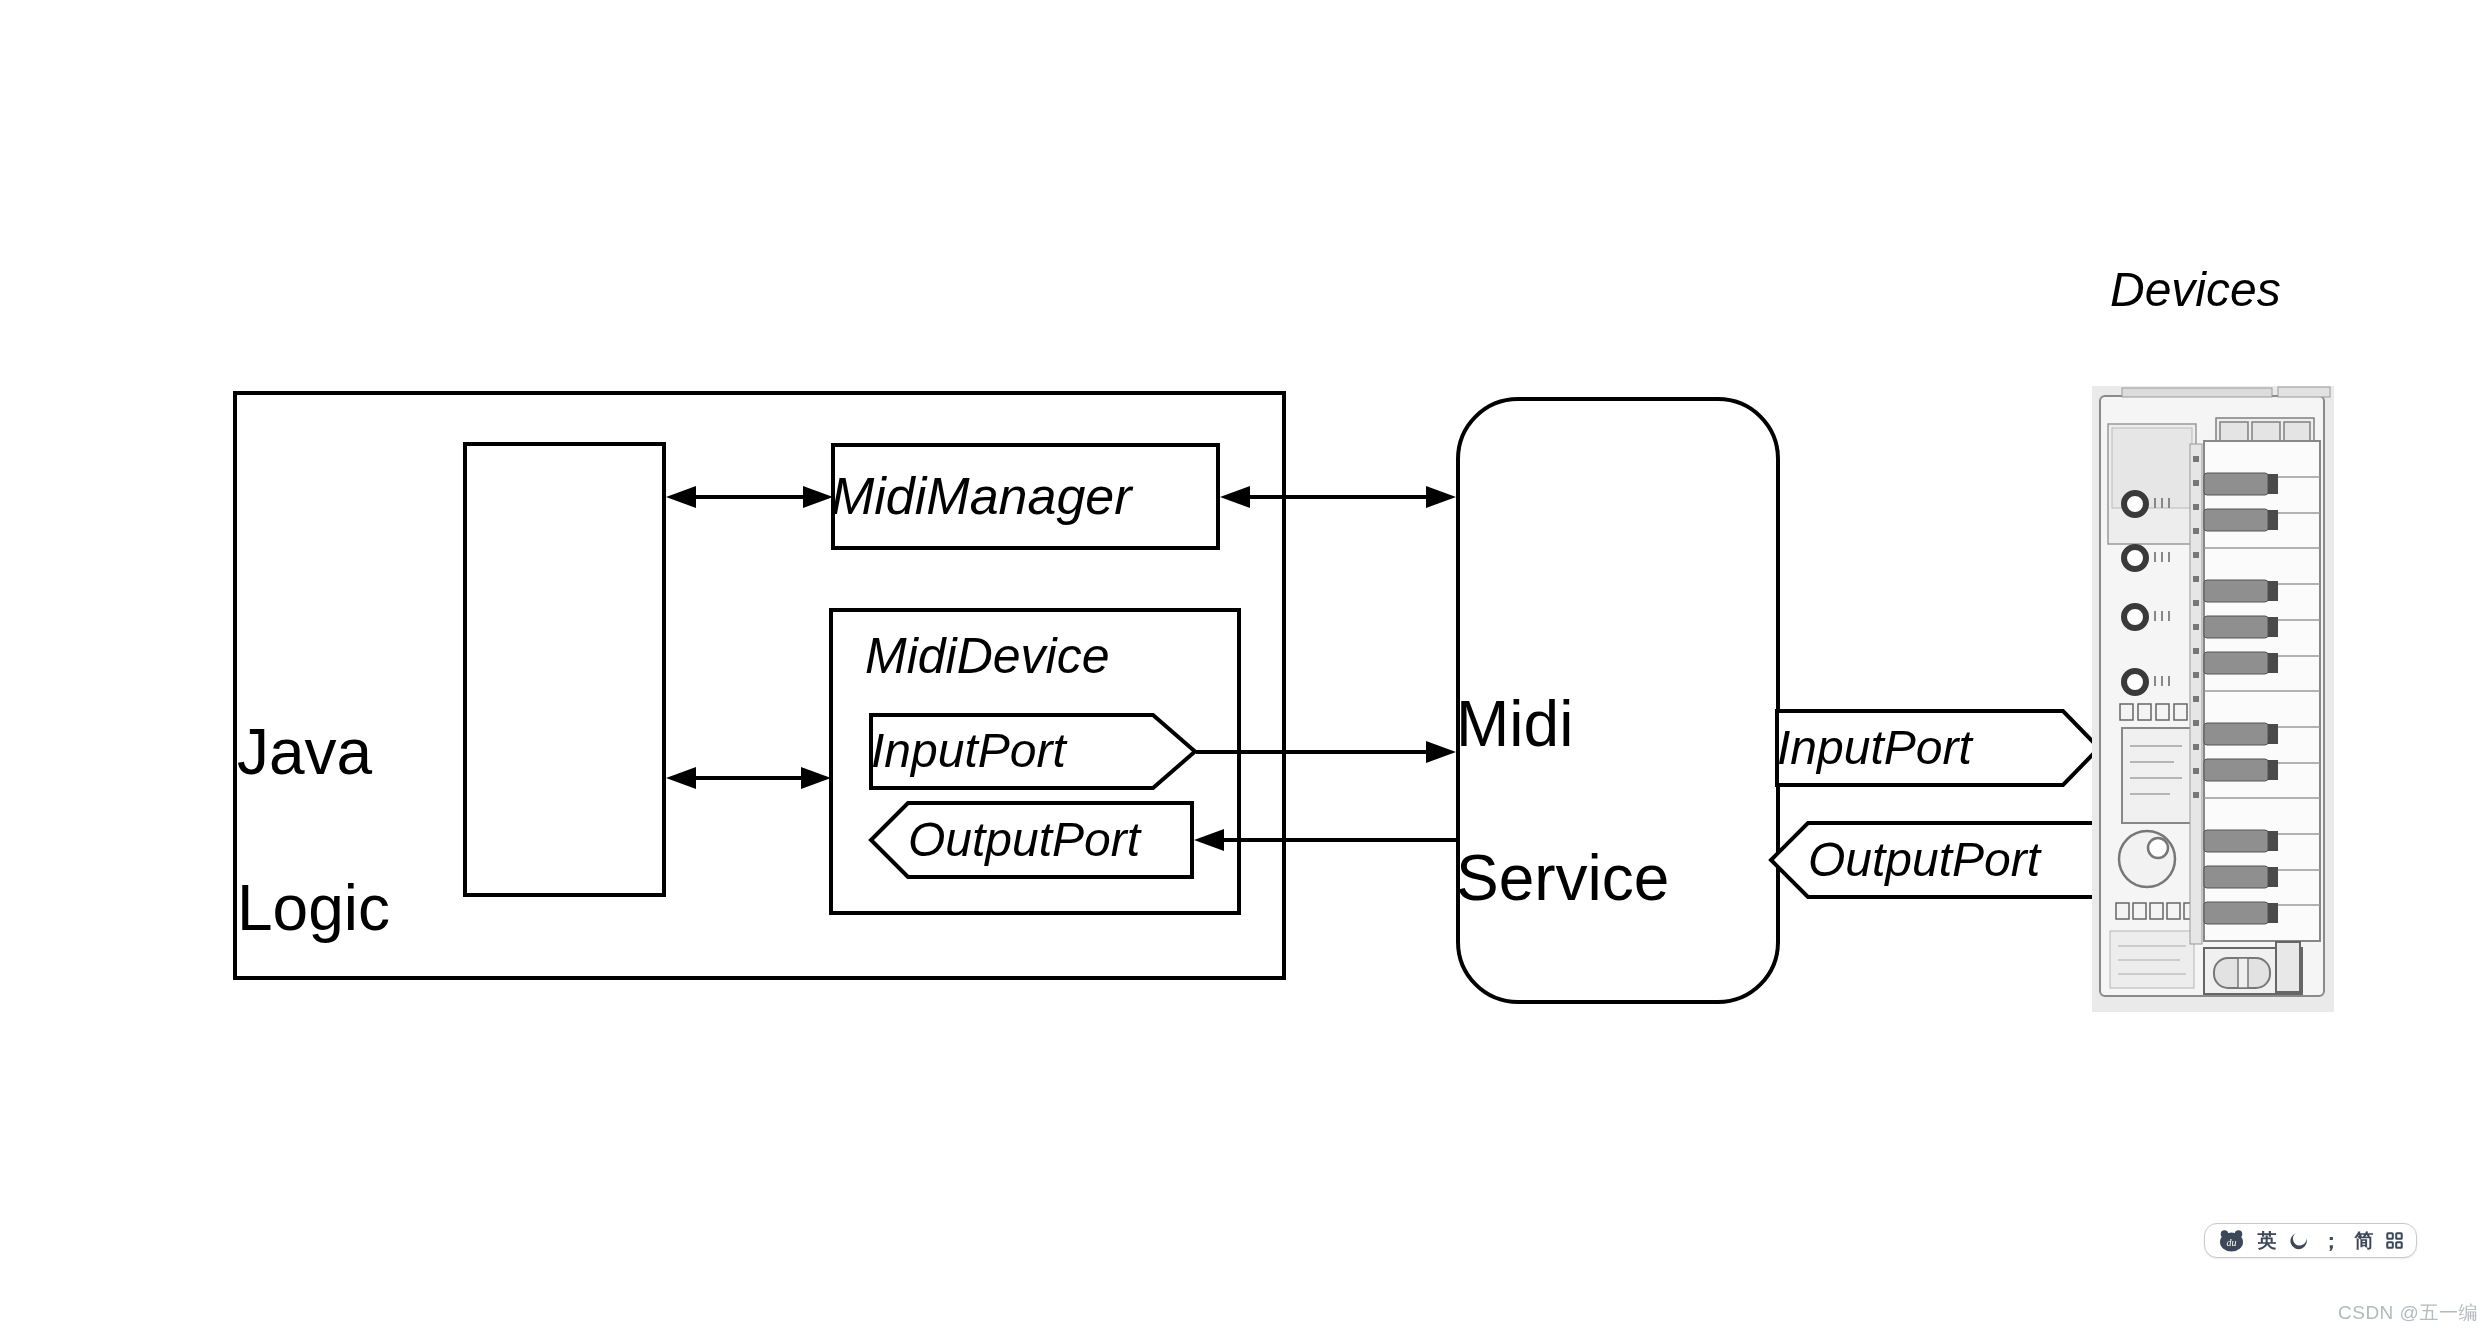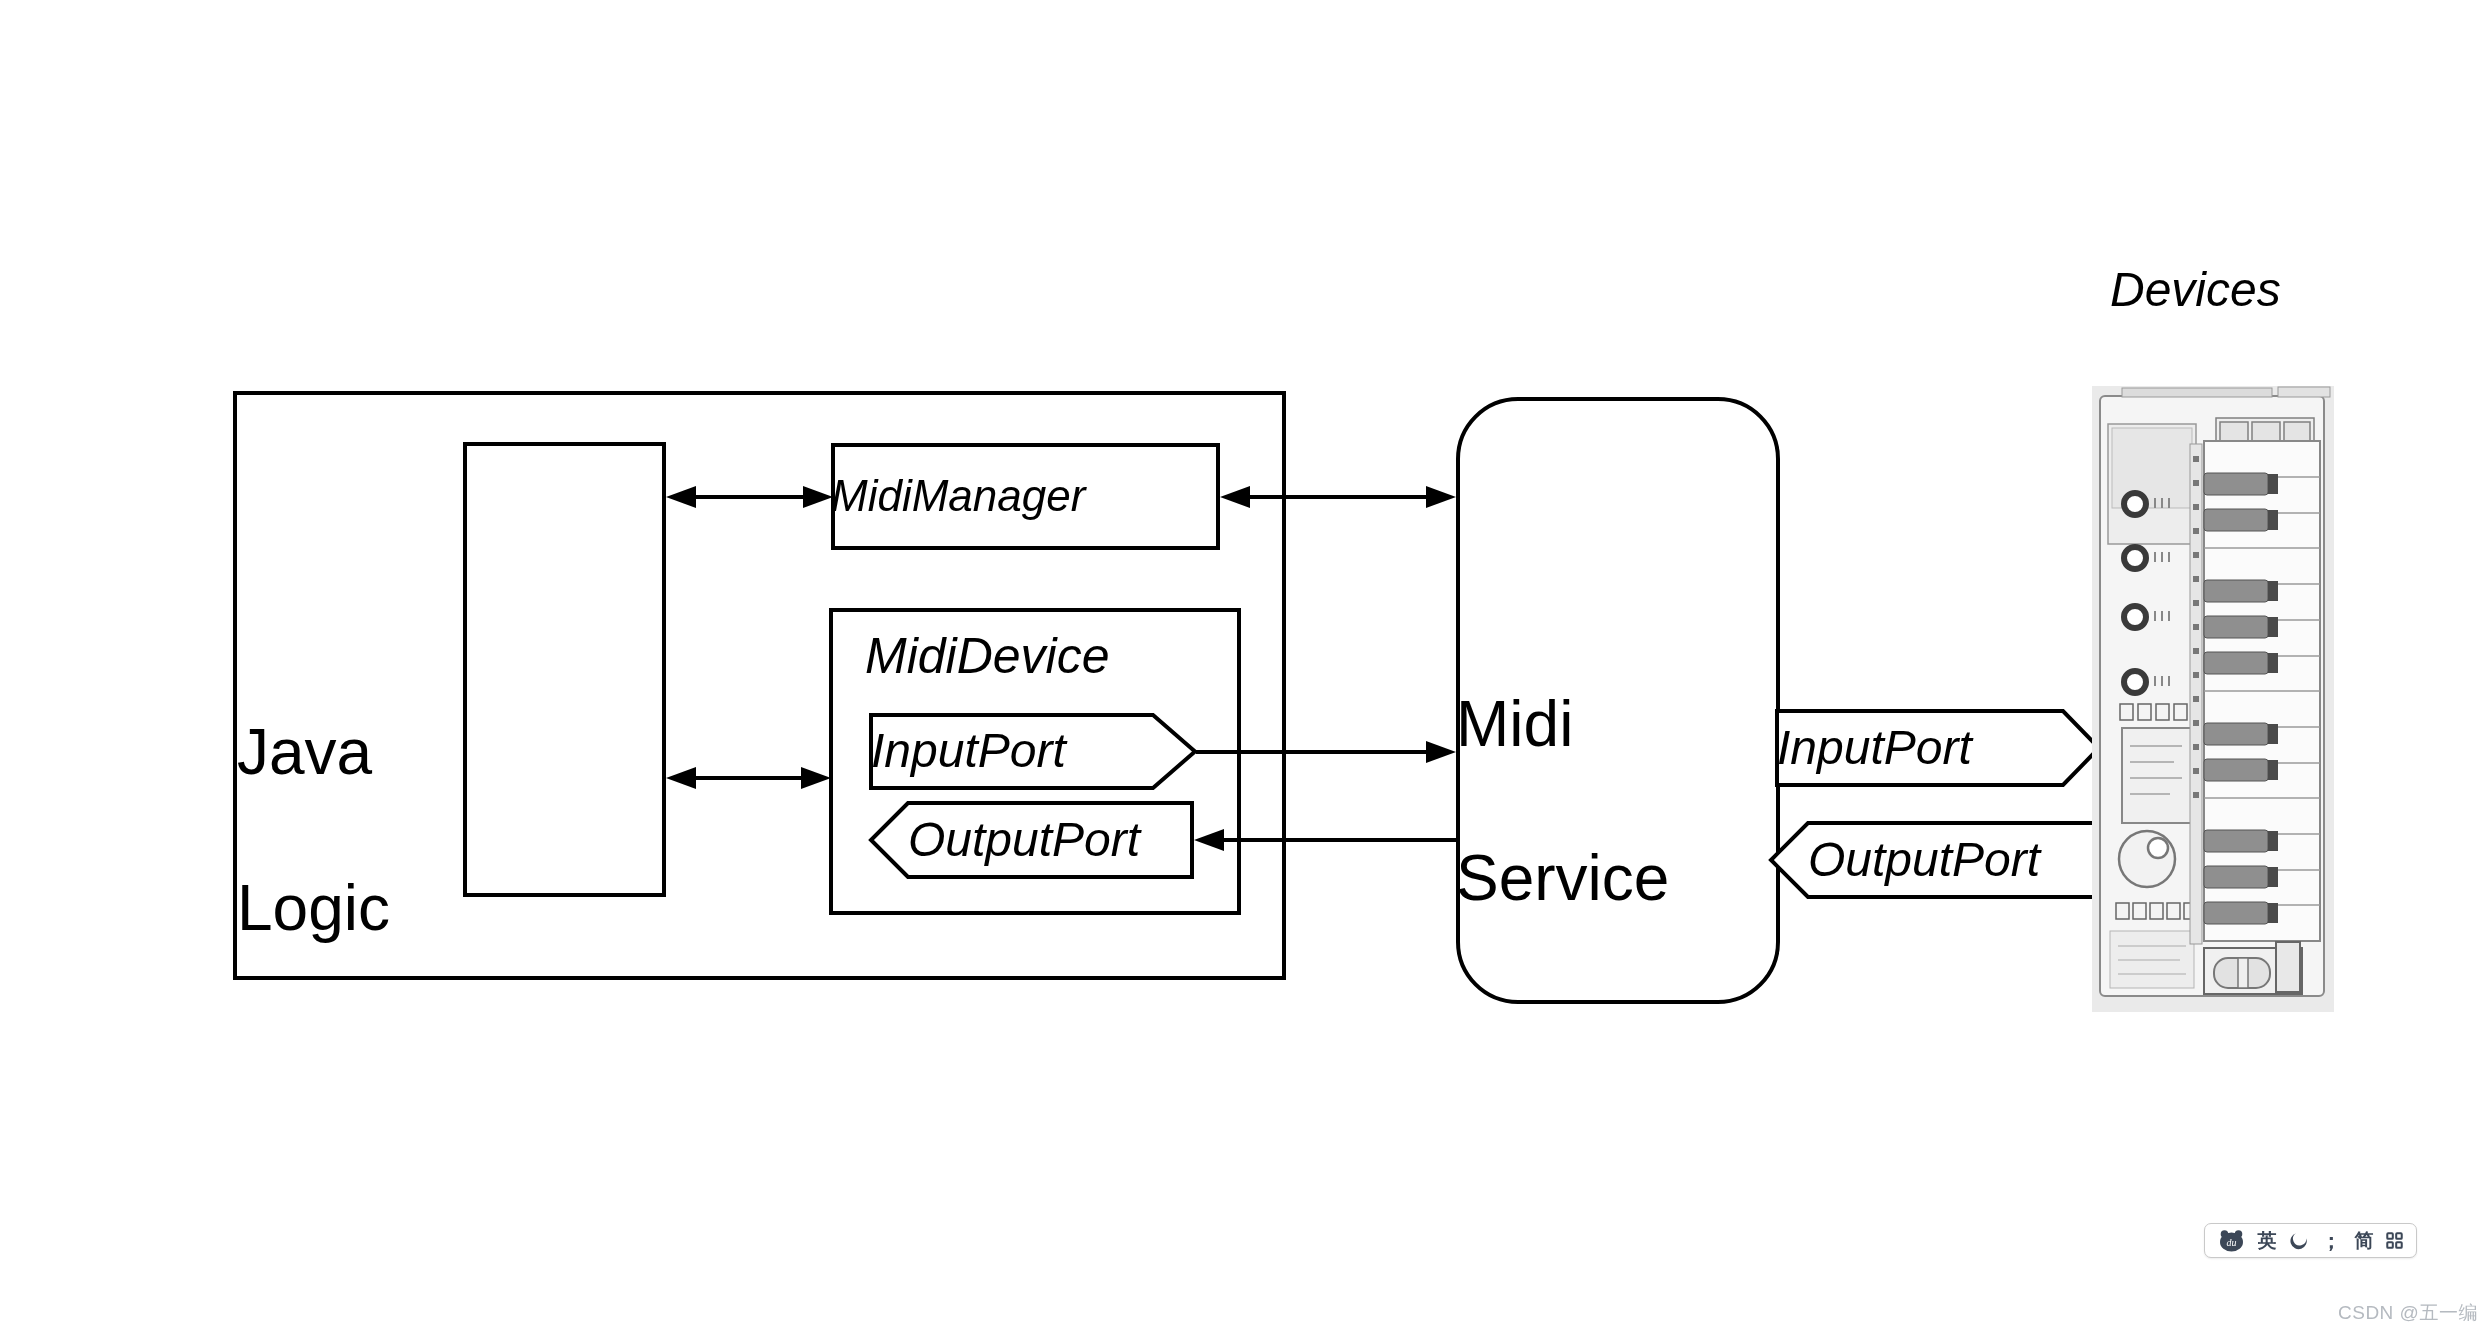--- a/index.html
+++ b/index.html
@@ -6,21 +6,21 @@
   #canvas{position:relative;width:2488px;height:1328px;background:#ffffff;overflow:hidden;
           font-family:"Liberation Sans", sans-serif;color:#000;}
   .box{position:absolute;border:4px solid #000;background:#fff;box-sizing:border-box;}
   .rounded{border-radius:62px;}
   .lbl{position:absolute;white-space:pre-line;}
   .italic{font-style:italic;}
   .center{text-align:left;}
   svg.overlay{position:absolute;left:0;top:0;pointer-events:none;}
   .kb{position:absolute;left:2092px;top:386px;}
   #ime-bar{position:absolute;left:2204px;top:1223px;width:211px;height:33px;
-           background:#fff;border:1px solid #c9c9c9;border-radius:7px;
+           background:#fff;border:1px solid #c9c9c9;border-radius:13px;
            display:flex;align-items:center;justify-content:space-evenly;
            box-shadow:0 1px 2px rgba(0,0,0,0.08);}
   .ime-txt{font-size:19px;font-weight:600;color:#3c4757;line-height:1;}
   #watermark{position:absolute;left:2338px;top:1300px;font-size:19px;color:#b5bac0;letter-spacing:0.5px;}
 </style>
 </head>
 <body>
 
 <div id="canvas">
 
@@ -71,21 +71,21 @@
       </g>
     </g>
   </svg>
 
   <div class="lbl center" style="left:237px;top:635px;width:225px;font-size:64px;line-height:78px;">
     <span>Java</span><br>
     <span>Logic</span>
   </div>
 
 
-  <div class="lbl italic center" style="left:831px;top:466px;width:389px;font-size:44px;line-height:60px;">MidiManager</div>
+  <div class="lbl italic center" style="left:831px;top:466px;width:389px;font-size:52px;line-height:60px;">MidiManager</div>
 
   <div class="lbl italic" style="left:865px;top:628px;font-size:50px;line-height:56px;">MidiDevice</div>
 
   <div class="lbl italic center" style="left:871px;top:725px;width:282px;font-size:48px;line-height:52px;">InputPort</div>
 
   <div class="lbl italic center" style="left:908px;top:814px;width:284px;font-size:48px;line-height:52px;">OutputPort</div>
 
   <div class="lbl center" style="left:1456px;top:609px;width:324px;font-size:64px;line-height:77px;">
     <span>Midi</span><br>
     <span>Service</span>

